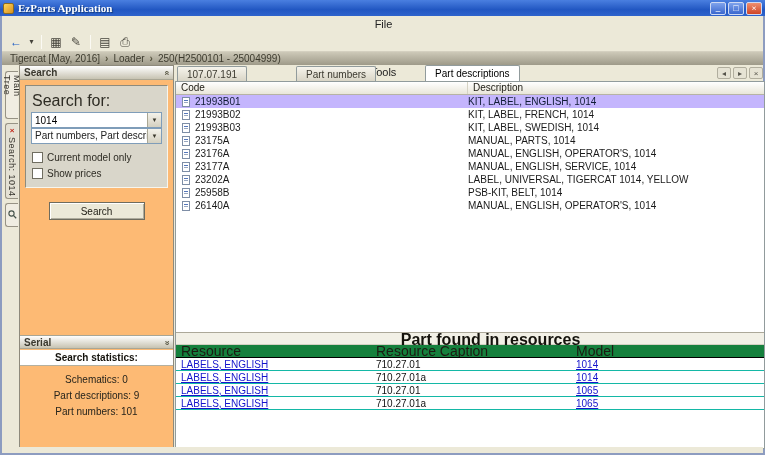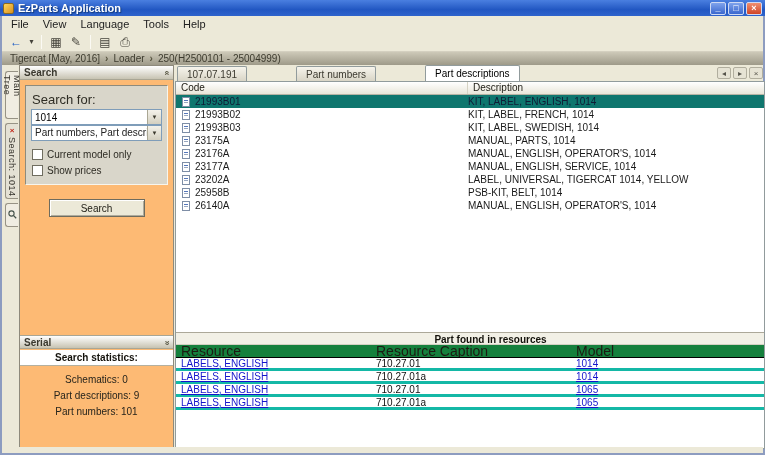--- a/index.html
+++ b/index.html
@@ -7,33 +7,33 @@
   body {
     font-family: "Liberation Sans", "DejaVu Sans", sans-serif;
     font-size:11px; background:#ece9d8; overflow:hidden;
   }
   .window { position:relative; width:765px; height:455px; background:#ece9d8;
     border-left:2px solid #8d9cc0; border-right:2px solid #8d9cc0; border-bottom:2px solid #8d9cc0; }
 
   
   .titlebar { position:absolute; left:-2px; right:-2px; top:0; height:16px;
     background:linear-gradient(180deg,#4a7fe0 0%,#2257c2 60%,#2e63cc 100%);
-    display:flex; align-items:center; padding:0 3px; }
+    display:flex; align-items:center; padding:0 3px;font-family:Liberation Serif, serif; }
   .app-icon { width:11px; height:11px; margin-right:4px; border:1px solid #8a6a20;
     background:linear-gradient(135deg,#ffd65a,#d89020); border-radius:2px; }
   .title-text { color:#fff; font-weight:bold; font-size:11px; text-shadow:1px 1px 1px #123a7a; flex:1; }
   .win-controls { display:flex; gap:2px; }
   .wbtn { width:16px; height:13px; display:flex; align-items:center; justify-content:center;
     background:linear-gradient(180deg,#7fa3ec,#3a67ce); border:1px solid #cdd9f4; border-radius:2px;
     color:#fff; font-size:9px; font-weight:bold; line-height:1; cursor:default; }
   .wbtn.close { background:linear-gradient(180deg,#ef9070,#cf4426); }
 
   
   .menubar { position:absolute; left:0; right:0; top:16px; height:16px; background:#ece9d8;
-    display:flex; align-items:center; padding-left:2px; }
+    display:flex; align-items:center; padding-left:2px;flex-direction:column; }
   .menu-item { padding:2px 7px; font-size:11px; color:#222; }
 
   
   .toolbar { position:absolute; left:0; right:0; top:32px; height:20px; background:#ece9d8;
     border-bottom:1px solid #d4d0c0; display:flex; align-items:center; padding-left:4px; }
   .tbtn { width:20px; height:17px; display:flex; align-items:center; justify-content:center;
     font-size:12px; color:#44423a; border:1px solid transparent; }
   .tbtn.back { color:#1f5ec4; font-weight:bold; }
   .tbtn.narrow { width:11px; font-size:8px; }
   .tsep { width:1px; height:14px; background:#b4b1a0; margin:0 4px; border-right:1px solid #fbfaf4; }
@@ -68,21 +68,21 @@
   .panel-header span:first-child { flex:1; }
   .chev { font-size:9px; color:#55533f; display:inline-block; }
   .chev.up { transform:rotate(90deg); }
   .chev.down { transform:rotate(-90deg); }
   .panel-header.serial { position:absolute; left:0; right:0; top:269px;
     border-top:1px solid #a9a695;align-items:flex-end; }
 
   .search-body { padding:5px; }
   .group { border:1px solid; border-color:#8e8b7d #f7f5ed #f7f5ed #8e8b7d;
     padding:4px 5px 8px; background:#d9d6ca; }
-  .lbl { font-size:13px; color:#2e2c24; margin:2px 0 2px 1px; }
+  .lbl { font-size:16px; color:#2e2c24; margin:2px 0 2px 1px; }
   .combo { display:flex; height:16px; border:1px solid #7f9db9; background:#fff; }
   .combo-input { flex:1; border:none; outline:none; font-family:inherit; font-size:10px;
     padding:0 3px; min-width:0; background:#fff; }
   .combo-text { flex:1; font-size:10px; padding:1px 3px; white-space:nowrap;
     overflow:hidden; color:#222; }
   .combo-btn { width:14px; background:linear-gradient(180deg,#f4f2ea,#d4d0c0);
     border-left:1px solid #aaa794; display:flex; align-items:center; justify-content:center;
     font-size:6px; color:#3a382c; }
   .checks { margin-top:8px; }
   .chk { display:flex; align-items:center; margin:5px 0 0 1px; }
@@ -113,39 +113,39 @@
 
   .content { position:absolute; left:0; right:0; top:16px; bottom:0;
     background:#fff; border:1px solid #919b9c; overflow:hidden; }
 
   .parts-head { display:flex; height:13px; background:linear-gradient(180deg,#ffffff,#e9e6d9);
     border-bottom:1px solid #b6b3a4; font-size:10px; color:#1c1a12; }
   .ph-code { flex:0 0 292px; padding:0 5px; border-right:1px solid #d6d3c4; line-height:12px; }
   .ph-desc { flex:1; padding:0 5px; line-height:12px; }
 
   .prow { display:flex; align-items:center; height:13px; font-size:10px; color:#1a1a1a; }
-  .prow.selected { background:#0f766e; color:#101c36; }
+  .prow.selected { background:#c4b5fd; color:#101c36; }
   .doc-icon { width:8px; height:10px; margin:0 5px 0 6px; background:#fff;
     border:1px solid #7e8ea6; flex:0 0 auto; position:relative; }
   .doc-icon::after { content:""; position:absolute; left:1px; top:2px; width:4px; height:1px; background:#5577bb;
     box-shadow:0 2px 0 #99a8c0; }
   .p-code { flex:0 0 273px; white-space:nowrap; }
   .p-desc { flex:1; white-space:nowrap; }
 
   .resources { position:absolute; left:0; right:0; top:250px; }
   .res-title { height:13px; background:#f2f0e6; border-top:1px solid #aca899; border-bottom:1px solid #d3d0c2;
-    text-align:center; font-size:10px; font-weight:bold; color:#14120c; line-height:13px;padding-left:41px; }
+    text-align:center; font-size:16px; font-weight:bold; color:#14120c; line-height:13px;padding-left:41px; }
   .res-head { display:flex; height:13px; background:#15803d; border-bottom:1px solid #000000;
     font-size:14px; color:#1c1a12; }
   .res-head span { line-height:12px; }
   .rc1 { flex:0 0 197px; padding-left:5px; white-space:nowrap; overflow:hidden; }
   .rc2 { flex:0 0 200px; padding-left:3px; white-space:nowrap; overflow:hidden; }
   .rc3 { flex:1; padding-left:3px; white-space:nowrap; }
   .res-row { display:flex; align-items:center; height:13px; font-size:10px;
-    border-bottom:3px solid #14b8a6; color:#111; }
+    border-bottom:1px solid #14b8a6; color:#111; }
   .link { color:#1414cc; text-decoration:underline; cursor:pointer; }
 
   .bottomframe { position:absolute; left:0; right:0; bottom:0; height:6px; background:#ece9d8; }
 </style>
 </head>
 <body>
 
 <div class="window">
 
   <div class="titlebar">

